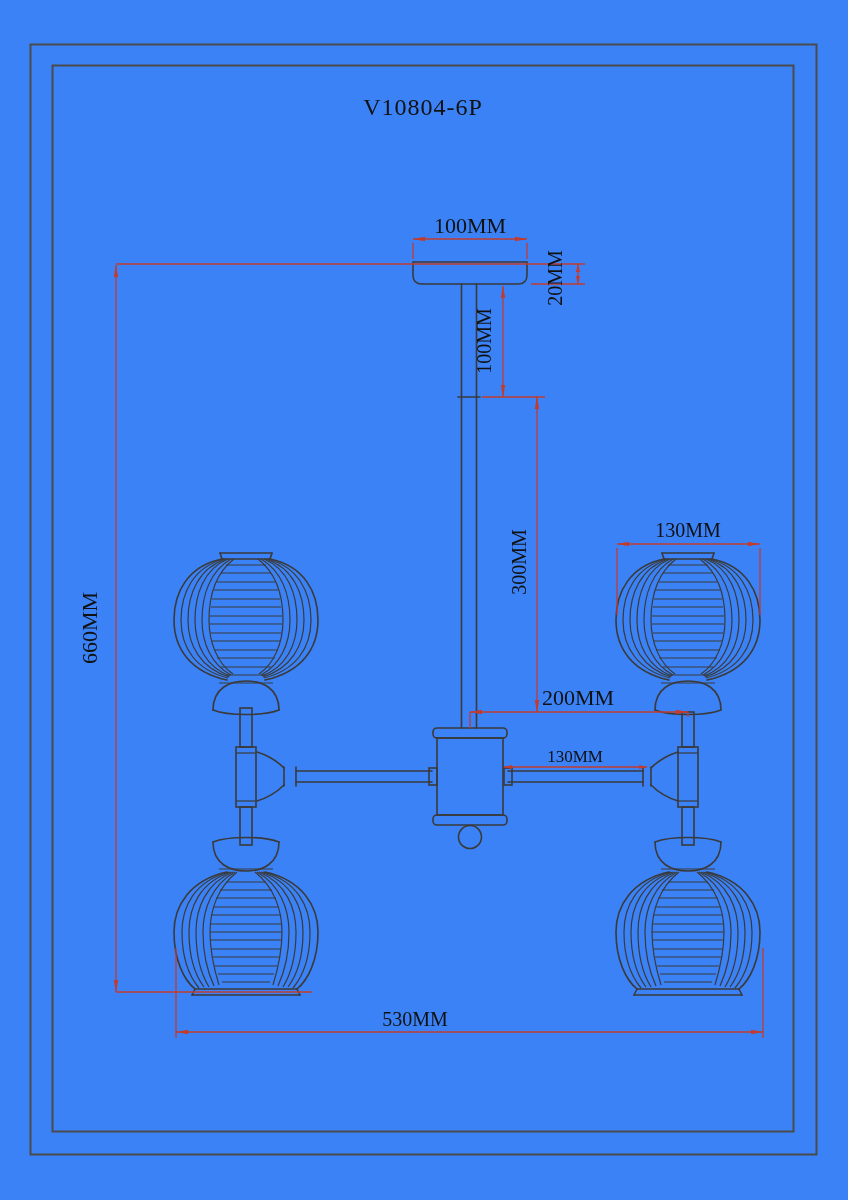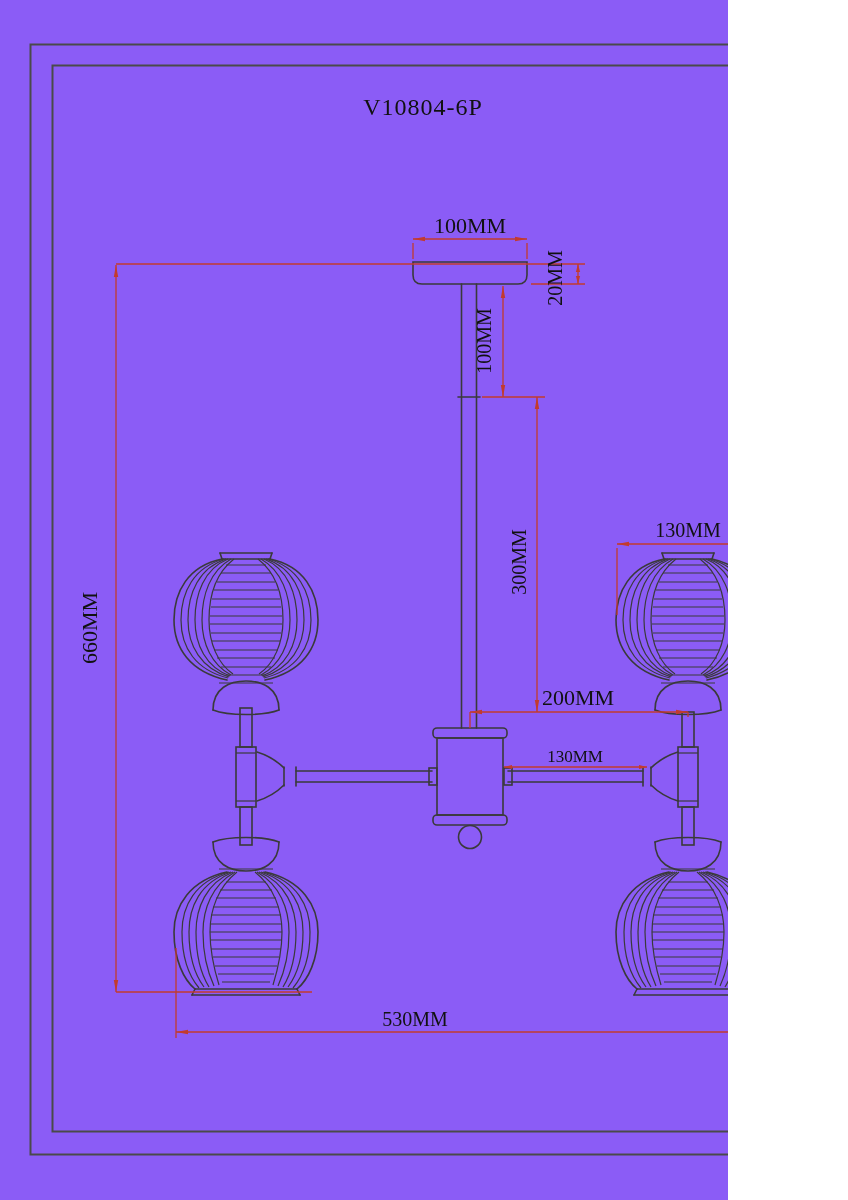--- a/index.html
+++ b/index.html
@@ -1,16 +1,16 @@
 <!DOCTYPE html>
 <html><head>
 <meta charset="utf-8">
 <style>
   html,body{margin:0;padding:0;background:#ffffff;}
-  .stage{position:relative;width:728px;height:1200px;background:#8b5cf6;overflow:hidden;
+  .stage{position:relative;width:848px;height:1200px;background:#3b82f6;overflow:hidden;
          font-family:"Liberation Serif", serif;}
   svg{display:block;}
   .draw{stroke:#3a3a3a;stroke-width:1.6;fill:none;stroke-linecap:round;}
   .draw-thin{stroke:#3a3a3a;stroke-width:1.2;fill:none;}
   .red{stroke:#c23b2e;stroke-width:1.3;fill:none;}
   .frame{stroke:#4a4a4a;stroke-width:2;fill:none;}
   text{fill:#111111;font-family:"Liberation Serif", serif;}
   .ttl{font-size:24px;letter-spacing:1px;}
   .dim{font-size:20px;}
   .dim-lg{font-size:22px;}

